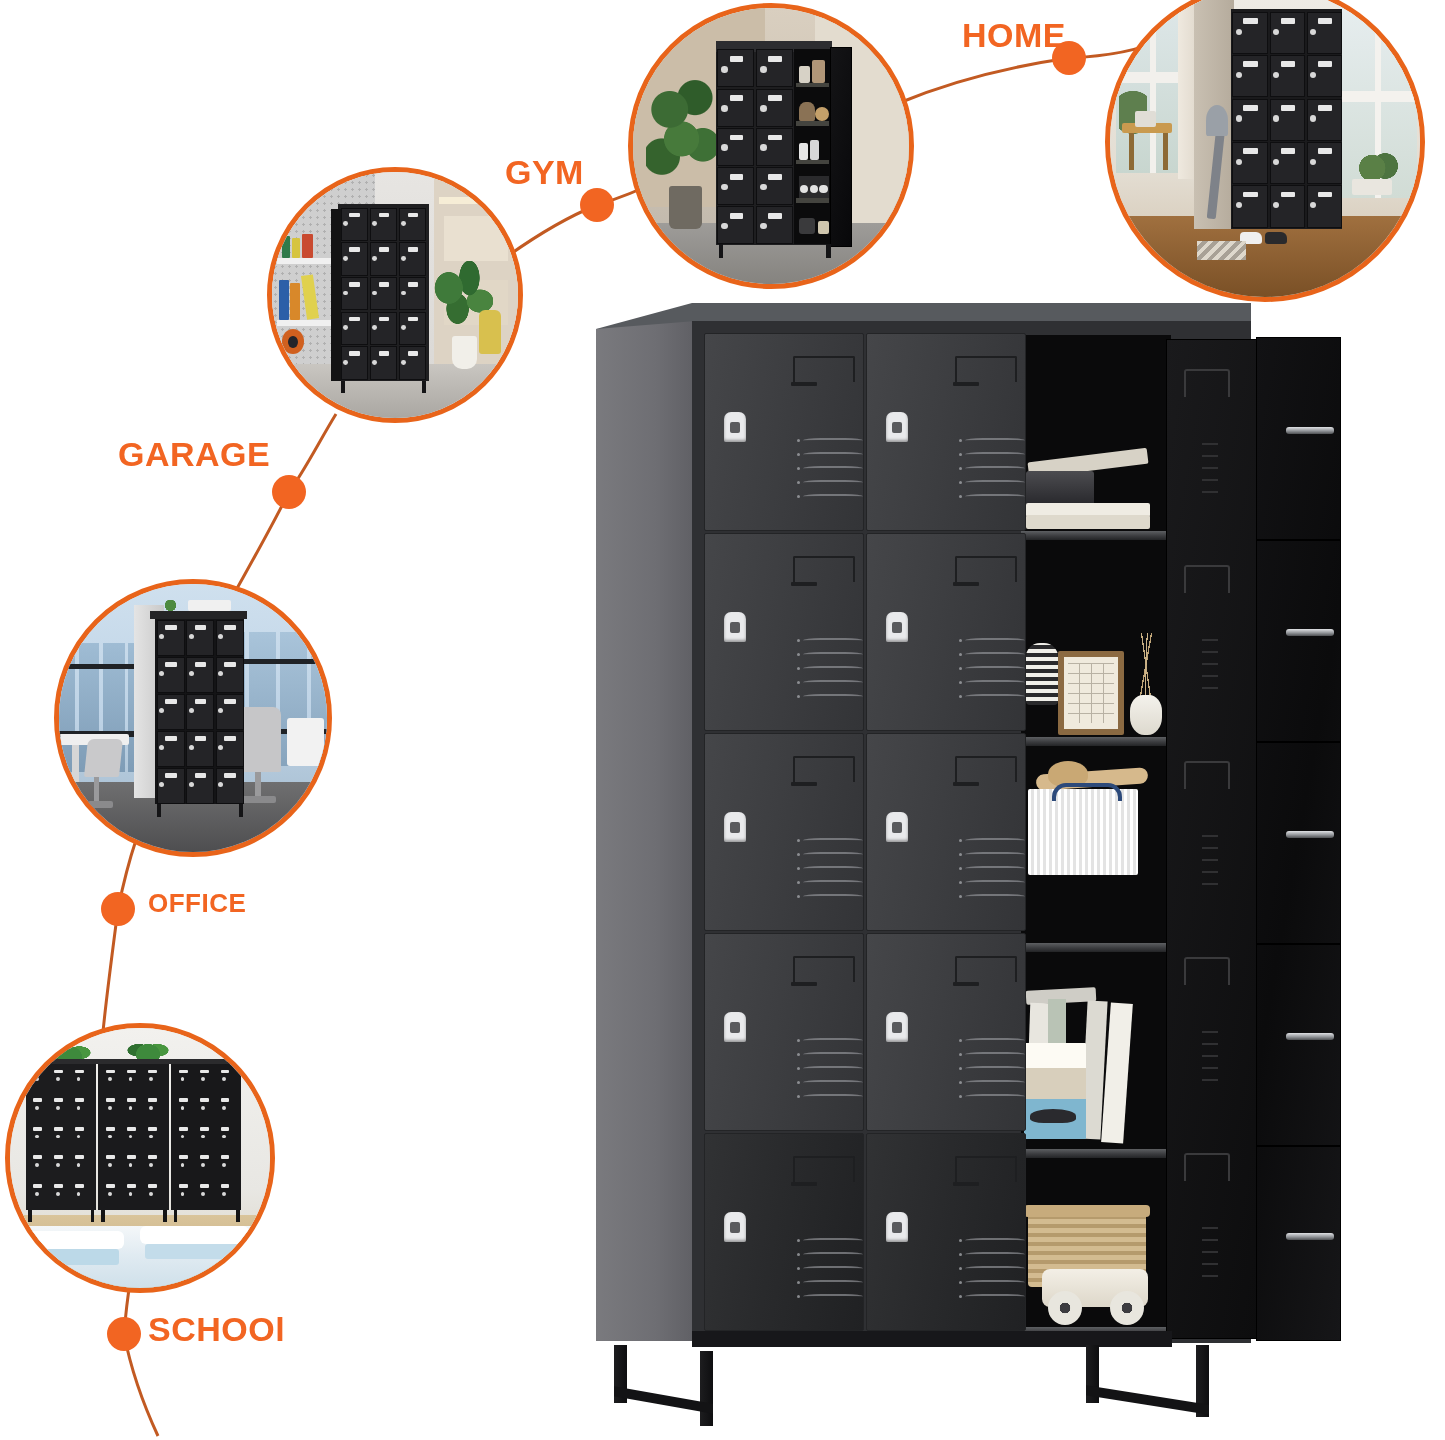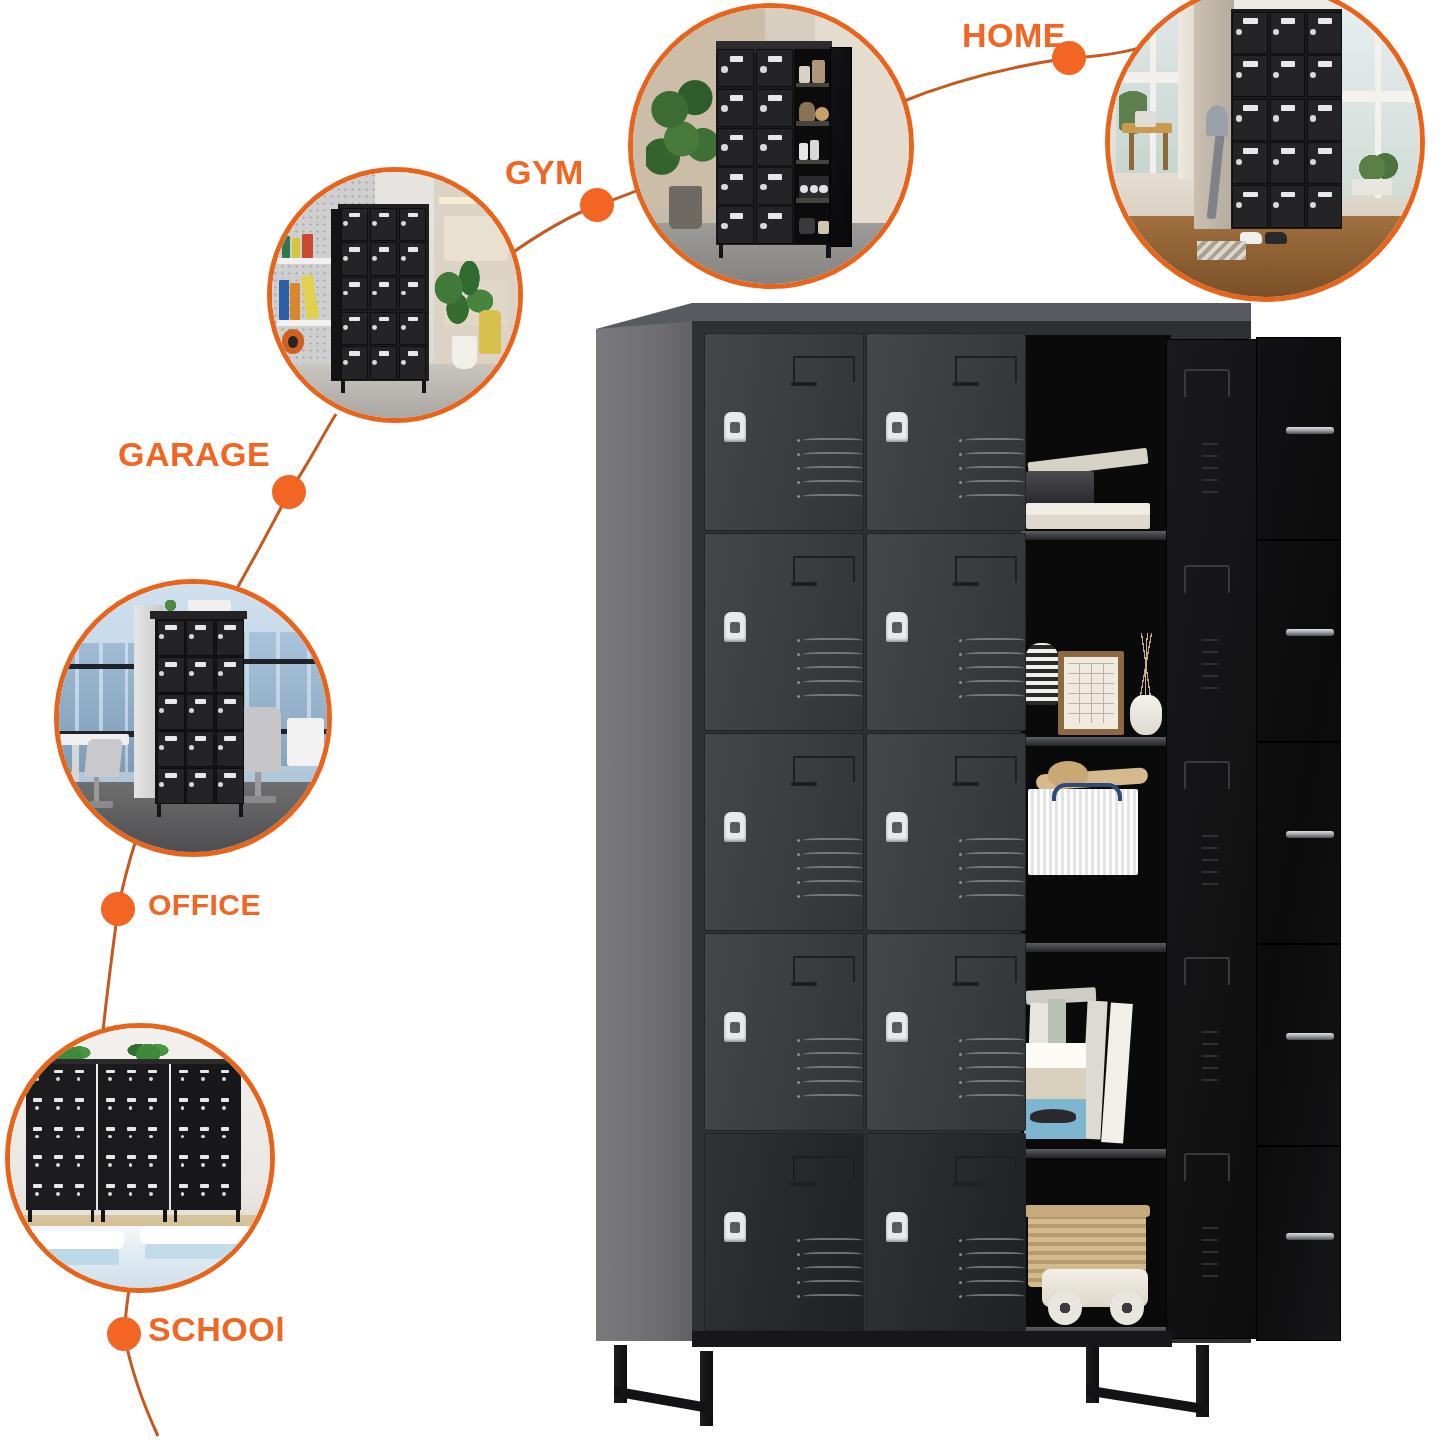--- a/index.html
+++ b/index.html
@@ -86,21 +86,21 @@
     <circle cx="597" cy="205" r="17" fill="#F26522"></circle>
     <circle cx="1069" cy="58" r="17" fill="#F26522"></circle>
     <circle cx="289" cy="492" r="17" fill="#F26522"></circle>
     <circle cx="118" cy="909" r="17" fill="#F26522"></circle>
     <circle cx="124" cy="1334" r="17" fill="#F26522"></circle>
   </svg>
 
   <div class="callout-label" style="left:505px;top:155px;font-size:34px;">GYM</div>
   <div class="callout-label" style="left:962px;top:18px;font-size:34px;">HOME</div>
   <div class="callout-label" style="left:118px;top:437px;font-size:34px;">GARAGE</div>
-  <div class="callout-label" style="left:148px;top:890px;font-size:30px;">OFFICE</div>
+  <div class="callout-label" style="left:148px;top:890px;font-size:26px;">OFFICE</div>
   <div class="callout-label" style="left:148px;top:1312px;font-size:34px;">SCHOOl</div>
 
   <div class="bubble" style="left:628px;top:3px;width:286px;height:286px;">
     <div class="scene">
       <div class="sky" style="background:linear-gradient(180deg,#d9cfc0 0%,#cdc2b1 55%,#b9b3ab 100%);"></div>
       <div class="wallpanel" style="left:0;top:0;width:48%;height:72%;background:#cbbda8;"></div>
       <div class="wallpanel" style="left:66%;top:0;width:34%;height:78%;background:#e3dccf;"></div>
       <div class="floor" style="height:22%;background:linear-gradient(180deg,#9e9c99,#85837f);"></div>
 
       <div class="plant" style="left:4%;top:24%;width:30%;height:56%;">

